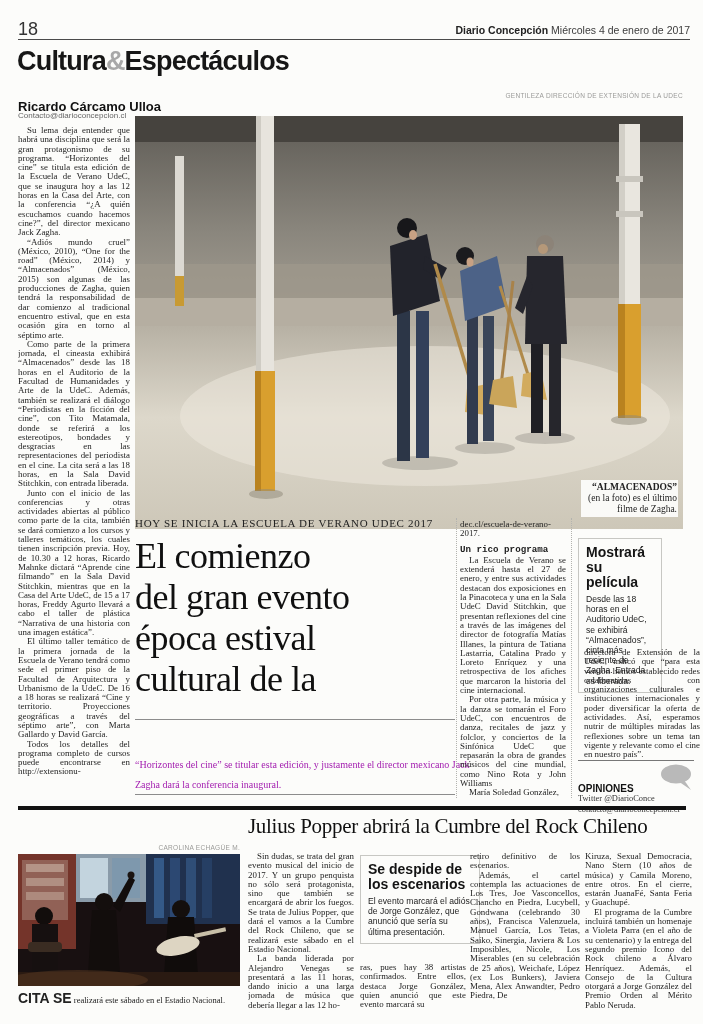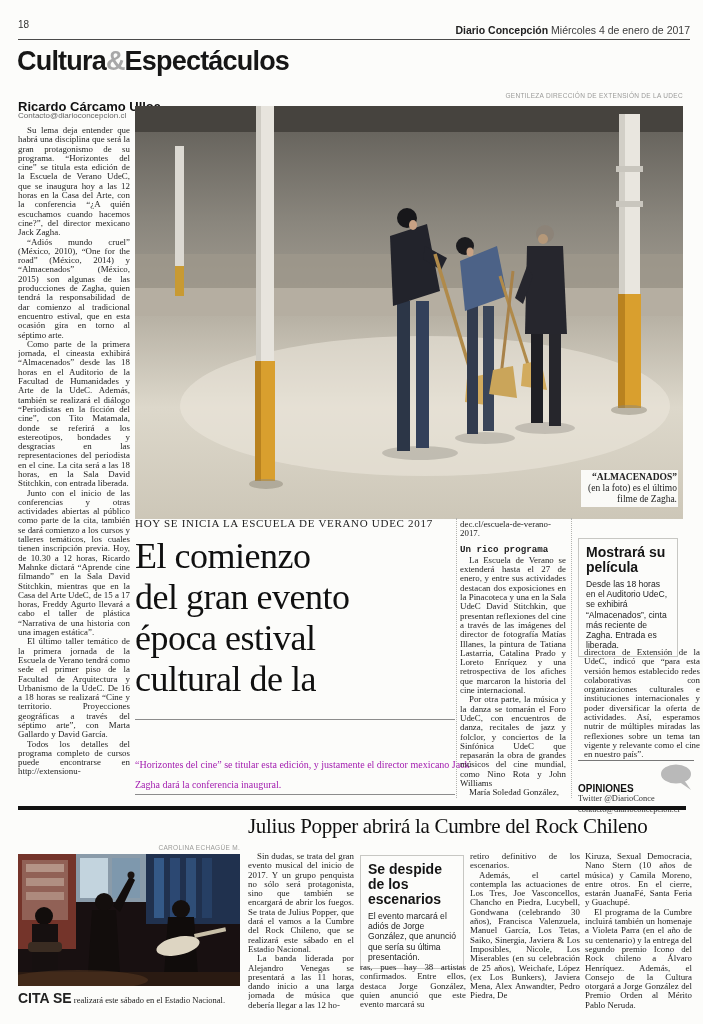--- a/index.html
+++ b/index.html
@@ -4,21 +4,21 @@
 <style>
   * { margin:0; padding:0; box-sizing:border-box; }
   html,body { background:#e9e9e7; }
   .page {
     position:relative; width:703px; height:1024px; margin:0 auto;
     background:#fcfcfa; overflow:hidden; color:#1c1c1c;
     font-family:"Liberation Serif","DejaVu Serif",serif;
   }
   .abs { position:absolute; }
 
-  .page-number { left:18px; top:19px; font-size:10px; color:#333; font-family:"Liberation Sans",sans-serif; }
+  .page-number { left:18px; top:19px; font-size:18px; color:#333; font-family:"Liberation Sans",sans-serif; }
   .masthead { right:13px; top:24px; font-size:10.5px; font-family:"Liberation Sans",sans-serif; color:#222; }
   .masthead b { font-weight:bold; }
   .masthead .date { color:#3c3c3c; font-weight:normal; }
   .header-rule { left:18px; right:13px; top:39px; border-top:1.5px solid #4a4a4a; height:0; }
 
   .section-title { left:17px; top:46px; font-family:"Liberation Sans",sans-serif; font-weight:bold;
                    font-size:27px; letter-spacing:-0.8px; color:#161616; }
   .section-title .amp { color:#a8a8a8; }
 
   .byline { left:18px; top:99px; font-family:"Liberation Sans",sans-serif; font-weight:bold; font-size:13px; color:#111; }
@@ -31,39 +31,39 @@
                        margin:6px 0 2px 0; text-align:left; }
 
   .left-col   { left:18px;  top:126px; width:112px; height:670px; }
   .col2       { left:460px; top:520px; width:106px; height:278px; }
   .col3-text  { left:578px; top:648px; width:116px; height:112px;margin-left:6px; }
 
   .col-rule { border-left:1px dotted #b3b3af; width:0; top:518px; height:280px; }
 
   .photo-credit { right:20px; top:92px; font-family:"Liberation Sans",sans-serif; font-size:6.5px;
                   letter-spacing:0.3px; color:#9a9a98; }
-  .main-photo { left:135px; top:106px; width:548px; height:413px; background:#99958b; overflow:hidden; }
+  .main-photo { left:135px; top:116px; width:548px; height:413px; background:#99958b; overflow:hidden; }
   .main-photo svg { display:block; width:100%; height:100%; }
   .photo-caption { right:5px; bottom:12px; width:97px; text-align:right; font-size:9.5px; line-height:11px;
                    color:#222; background:rgba(252,252,250,0.95); padding:2px 1px 2px 4px; }
   .photo-caption b { font-weight:bold; }
 
   .kicker { left:135px; top:517px; font-size:11px; letter-spacing:0.7px; color:#222; }
   .headline { left:135px; top:536px; width:335px; font-size:36px; line-height:41px; letter-spacing:-0.5px; color:#101010; }
   .headline span { display:block; }
   .thin-rule { border-top:1px solid #8c8c8c; height:0; }
   .rule-1 { left:135px; top:719px; width:320px; }
   .deck { left:135px; top:727px; width:340px; font-size:10px; line-height:20px; color:#a21caf;margin-top:28px; }
   .rule-2 { left:135px; top:794px; width:320px; }
 
   .factbox { border:1px solid #c7c7c3; background:#fcfcfa; padding:6px 7px; }
   .factbox-title { font-family:"Liberation Sans",sans-serif; font-weight:bold; font-size:14px; line-height:15px; color:#141414; }
   .factbox-body  { font-family:"Liberation Sans",sans-serif; font-size:8.6px; line-height:10.2px; color:#222; margin-top:4px; }
-  .factbox-1 { left:578px; top:538px; width:100px; }
-  .factbox-2 { left:360px; top:855px; width:104px; }
+  .factbox-1 { left:578px; top:538px; width:84px; }
+  .factbox-2 { left:360px; top:855px; width:120px; }
 
   .opinions { left:578px; top:760px; width:116px; border-top:1px solid #777; padding-top:22px; }
   .opinions-title { font-family:"Liberation Sans",sans-serif; font-weight:bold; font-size:10px; color:#111; }
   .opinions-line { font-size:8.4px; line-height:10.5px; color:#333; }
   .bubble-icon { position:absolute; right:0; top:3px; }
 
   .divider-bar { left:18px; top:806px; width:668px; height:4px; background:#121212; }
 
   .bottom-headline { left:248px; top:814px; width:445px; font-size:21px; letter-spacing:-0.3px; color:#101010; white-space:nowrap; }
   .band-credit { left:18px; top:844px; width:222px; text-align:right; font-family:"Liberation Sans",sans-serif;

